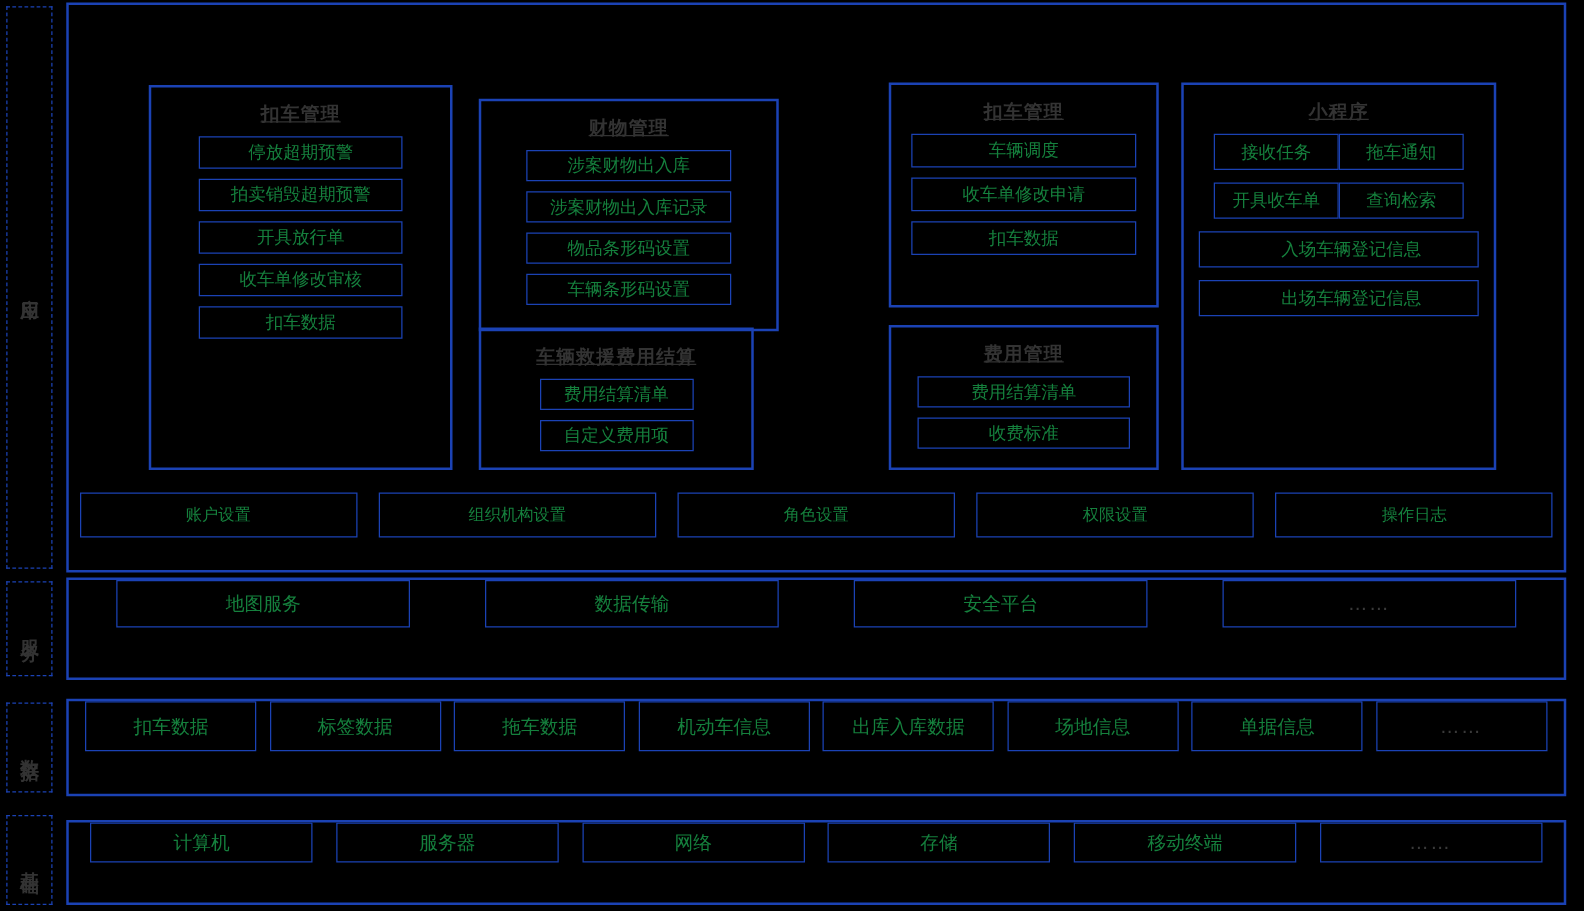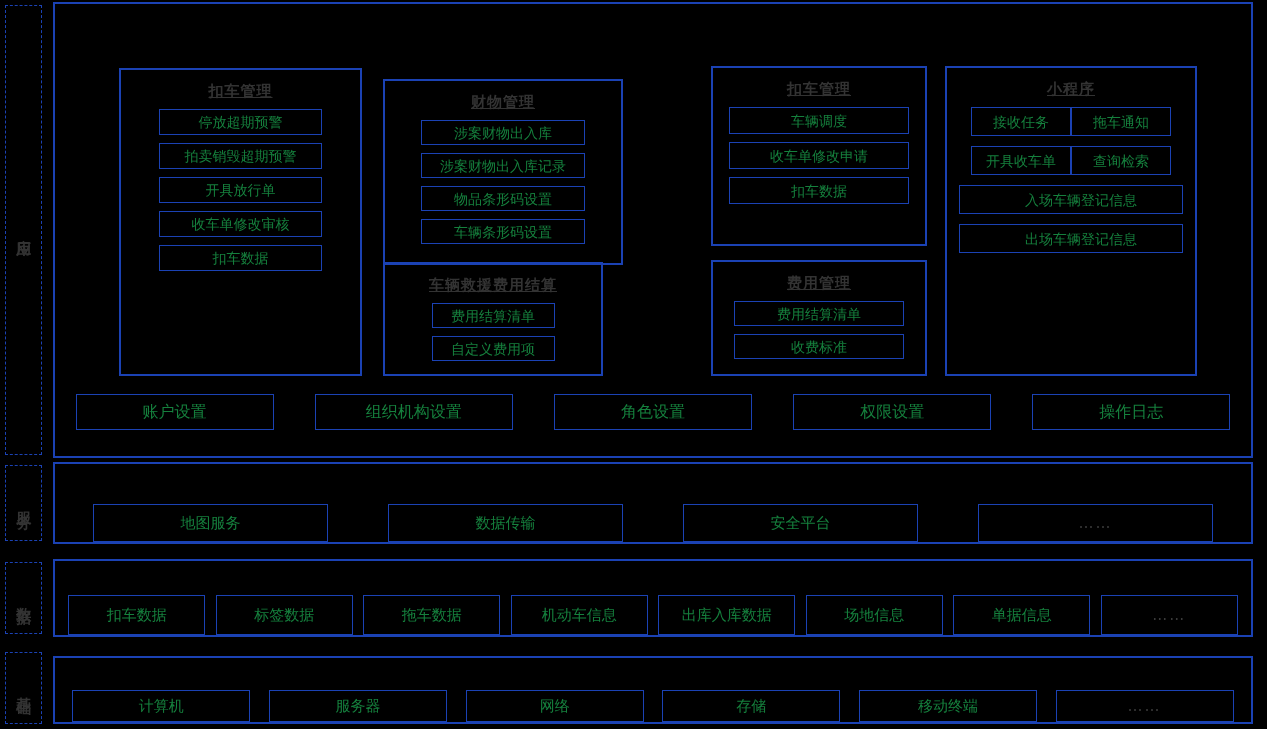--- a/index.html
+++ b/index.html
@@ -120,33 +120,32 @@
 
   
   .settings-row {
     position: absolute;
     left: 0; right: 0;
     top: 390px;
     display: flex;
     justify-content: space-around;
     align-items: center;
   }
-  .settings-row .box { width: 198px; height: 36px; font-size: 16px; }
+  .settings-row .box { width: 222px; height: 36px; font-size: 13px; }
 
   
   #svc-layer-label { top: 465px; height: 76px; }
   #svc-layer-body  { top: 462px; height: 82px; }
   .strip-row {
     position: absolute;
     left: 0; right: 0; top: 0; bottom: 0;
     display: flex;
-    align-items: flex-end;
+    align-items: flex-start;
     justify-content: space-around;
     padding: 0 8px;
-    margin-top: 31px;
   }
   #svc-layer-body .box { width: 235px; height: 38px; font-size: 15px; }
 
   
   #data-layer-label { top: 562px; height: 72px; }
   #data-layer-body  { top: 559px; height: 78px; }
   #data-layer-body .box { width: 137px; height: 40px; font-size: 15px; }
 
   
   #infra-layer-label { top: 652px; height: 72px; }

